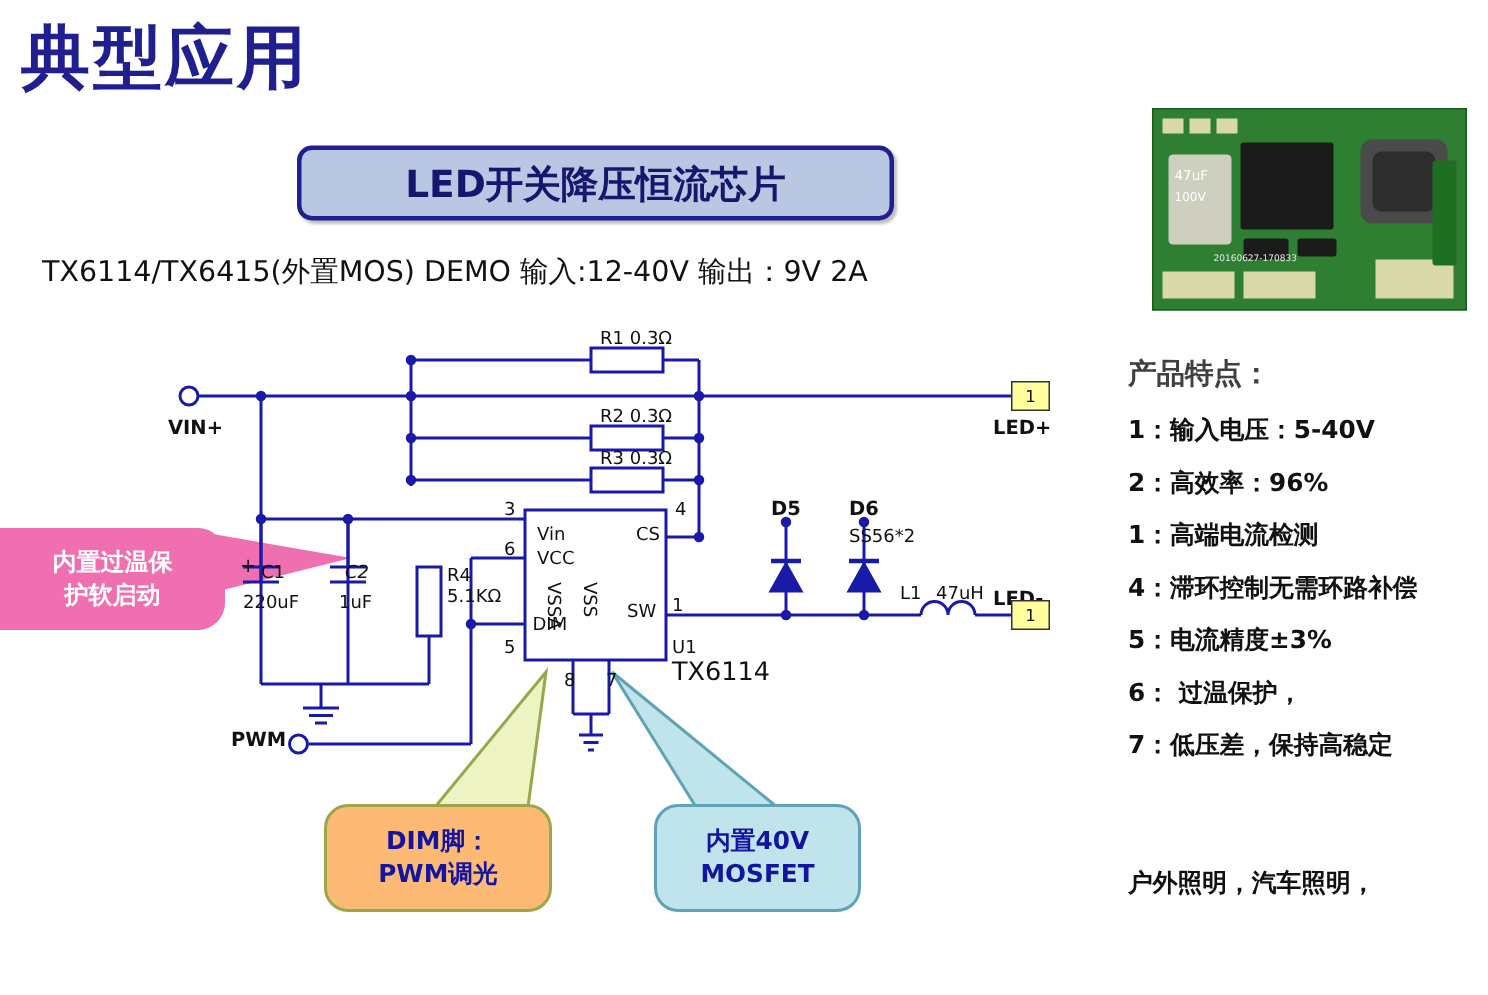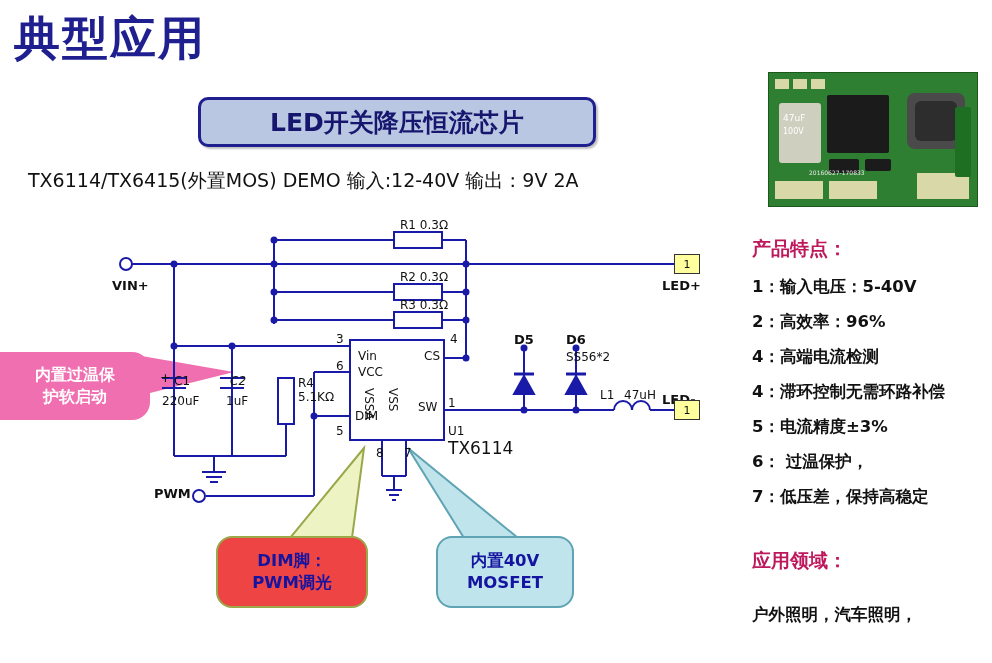--- a/index.html
+++ b/index.html
@@ -49,37 +49,37 @@
     border:1px solid #19591c;
     overflow:hidden;
   }
   #board .pad{position:absolute;background:#d8d8a8;}
   #board .chip{position:absolute;background:#1b1b1b;border-radius:2px;}
   #board .coil{position:absolute;background:#3b3b3b;border-radius:4px;}
   #board .cap{position:absolute;background:#c8c8b4;border-radius:3px;}
   #board .silk{position:absolute;color:#fff;font-size:7px;}
 
   
-  .rt-head{color:#be185d;font-weight:bold;font-size:19px;}
+  .rt-head{color:#404040;font-weight:bold;font-size:19px;}
   .rt-line{color:#111;font-size:16.5px;font-weight:bold;}
 
   
   .callout{
     border-radius:16px;
     display:flex;flex-direction:column;align-items:center;justify-content:center;
     font-weight:bold;text-align:center;line-height:1.35;
   }
   #callout-left{
     left:0px;top:352px;width:150px;height:68px;
     background:#f06fb0;color:#ffffff;font-size:16px;
     border-radius:0 18px 18px 0;
   }
   #callout-dim{
     left:216px;top:536px;width:148px;height:68px;
-    background:#ef4444;border:2px solid #9aa84a;color:#1414a0;font-size:16.5px;
+    background:#fdba74;border:2px solid #9aa84a;color:#1414a0;font-size:16.5px;
   }
   #callout-mos{
     left:436px;top:536px;width:134px;height:68px;
     background:#bfe4ec;border:2px solid #5fa3b4;color:#1414a0;font-size:16.5px;
   }
 
   
   #schem{left:14px;top:228px;width:720px;height:300px;}
 
   .lbl{position:absolute;font-size:12px;color:#111;font-family:"DejaVu Sans","Liberation Sans",sans-serif;}
@@ -117,29 +117,28 @@
   <div class="silk" style="left:14px;top:40px;font-size:9px;color:#fff;">47uF</div>
   <div class="silk" style="left:14px;top:54px;font-size:8px;color:#fff;">100V</div>
   <div class="silk" style="left:40px;top:96px;font-size:6px;color:#e8e8e8;">20160627-170833</div>
   <div class="chip" style="left:186px;top:34px;width:16px;height:70px;background:#1f6f22;"></div>
 </div>
 
 <div class="abs" style="left:752px;top:236px;width:240px;">
   <div class="rt-head">产品特点：</div>
   <div class="rt-line" style="margin-top:14px;">1：输入电压：5-40V</div>
   <div class="rt-line" style="margin-top:13px;">2：高效率：96%</div>
-  <div class="rt-line" style="margin-top:13px;">4：高端电流检测</div>
+  <div class="rt-line" style="margin-top:13px;">1：高端电流检测</div>
   <div class="rt-line" style="margin-top:13px;">4：滞环控制无需环路补偿</div>
   <div class="rt-line" style="margin-top:13px;">5：电流精度±3%</div>
   <div class="rt-line" style="margin-top:13px;">6：  过温保护，</div>
   <div class="rt-line" style="margin-top:13px;">7：低压差，保持高稳定</div>
 </div>
 
 <div class="abs" style="left:752px;top:548px;width:240px;">
-  <div class="rt-head">应用领域：</div>
   <div class="rt-line" style="margin-top:30px;">户外照明，汽车照明，</div>
 </div>
 
 <svg class="abs" style="left:130px;top:340px;width:110px;height:90px;overflow:visible;">
   <polygon points="0,14 104,32 0,58" fill="#f06fb0"></polygon>
 </svg>
 <div class="abs callout" id="callout-left">
   <div>内置过温保</div>
   <div>护软启动</div>
 </div>

